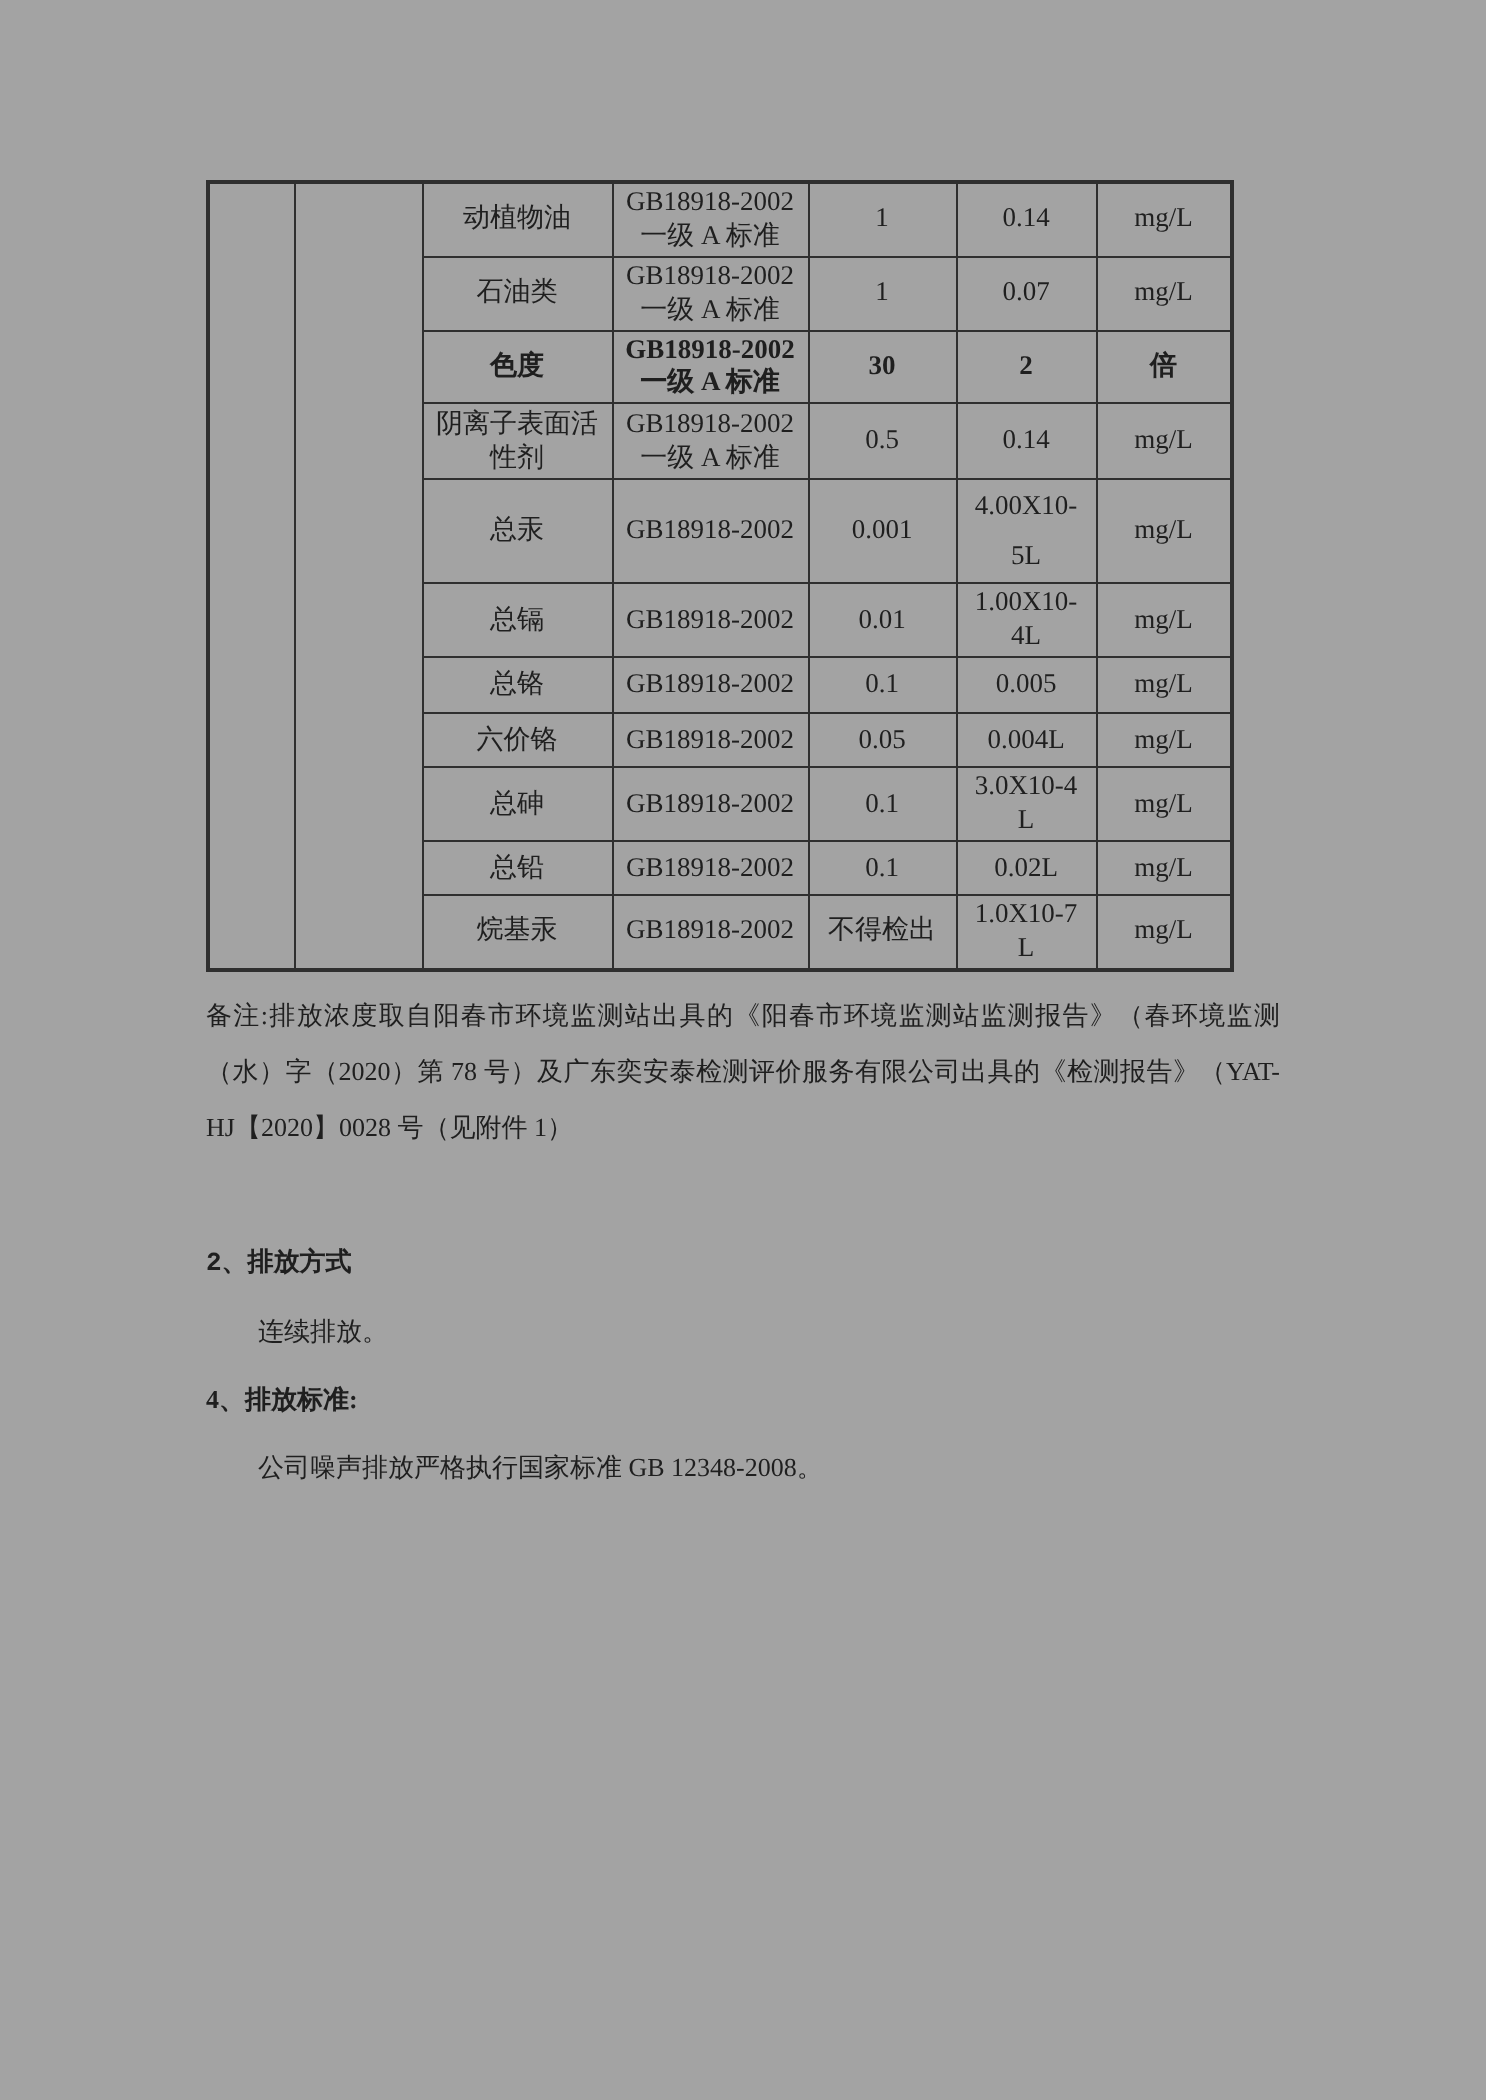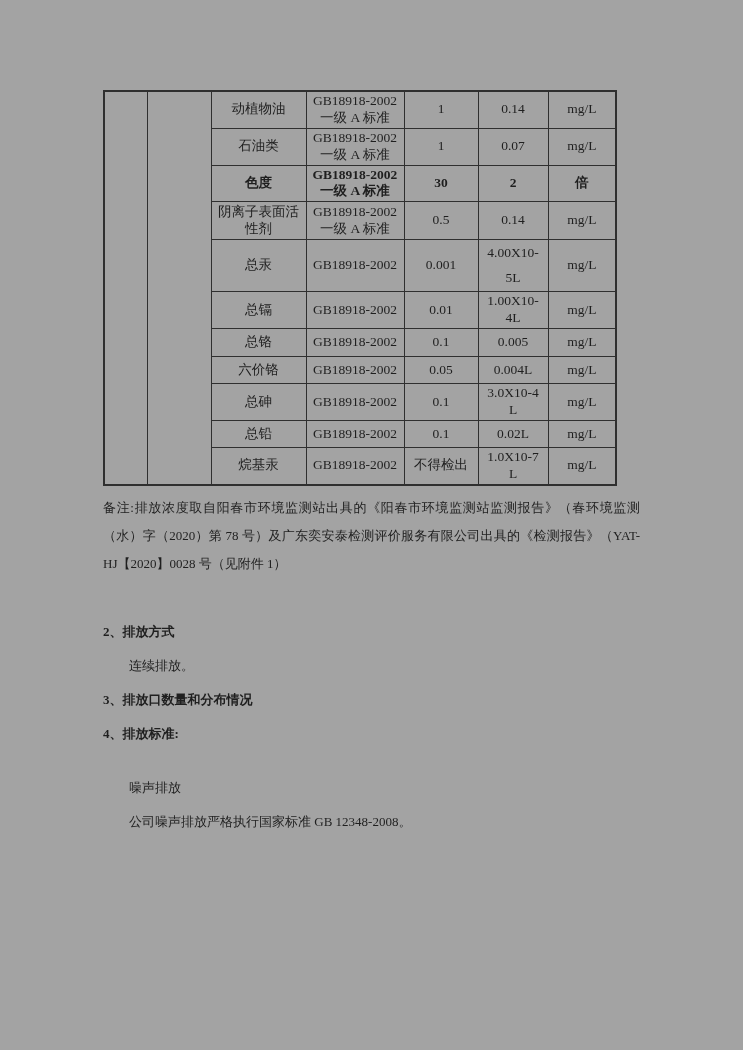--- a/index.html
+++ b/index.html
@@ -44,21 +44,21 @@
   
   .para,.heading{
     font-size:13px;
     line-height:28px;
     margin:6px 0 0;
     text-align:justify;
   }
   .indent{text-indent:2em;}
   .heading{font-weight:bold;}
   .note{margin-top:8px;}
-  .h2{margin-top:40px;}
+  .h2{margin-top:40px;font-family:Liberation Mono, monospace;}
   .h4{}
   .noise{margin-top:26px;}
 </style>
 </head>
 <body>
 
 <div class="page">
   <div class="content">
 
     <table class="pollutant-table">
@@ -160,21 +160,19 @@
             <td>mg/L</td>
           </tr>
         </tbody>
     </table>
 
     <p class="para note">备注:排放浓度取自阳春市环境监测站出具的《阳春市环境监测站监测报告》（春环境监测（水）字（2020）第 78 号）及广东奕安泰检测评价服务有限公司出具的《检测报告》（YAT-HJ【2020】0028 号（见附件 1）</p>
 
     <p class="heading h2">2、排放方式</p>
     <p class="para indent">连续排放。</p>
 
-    <p class="heading">3、排放口数量和分布情况</p>
 
     <p class="heading h4">4、排放标准:</p>
 
-    <p class="para indent noise">噪声排放</p>
     <p class="para indent">公司噪声排放严格执行国家标准 GB 12348-2008。</p>
 
   </div>
 </div>
 
 </body></html>

